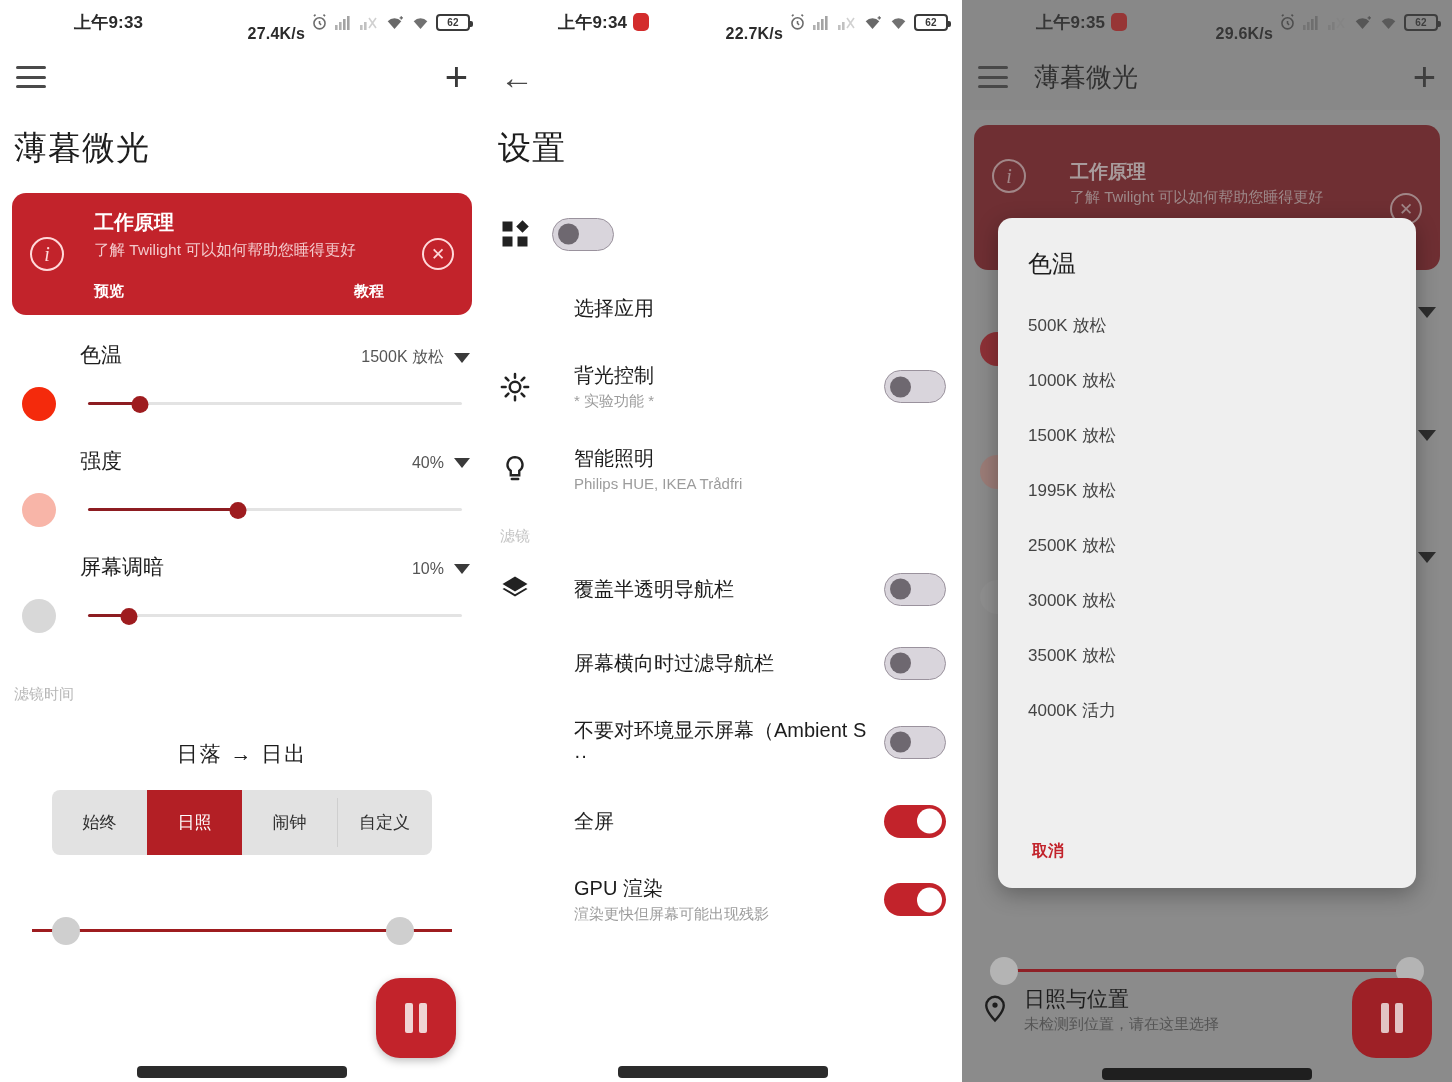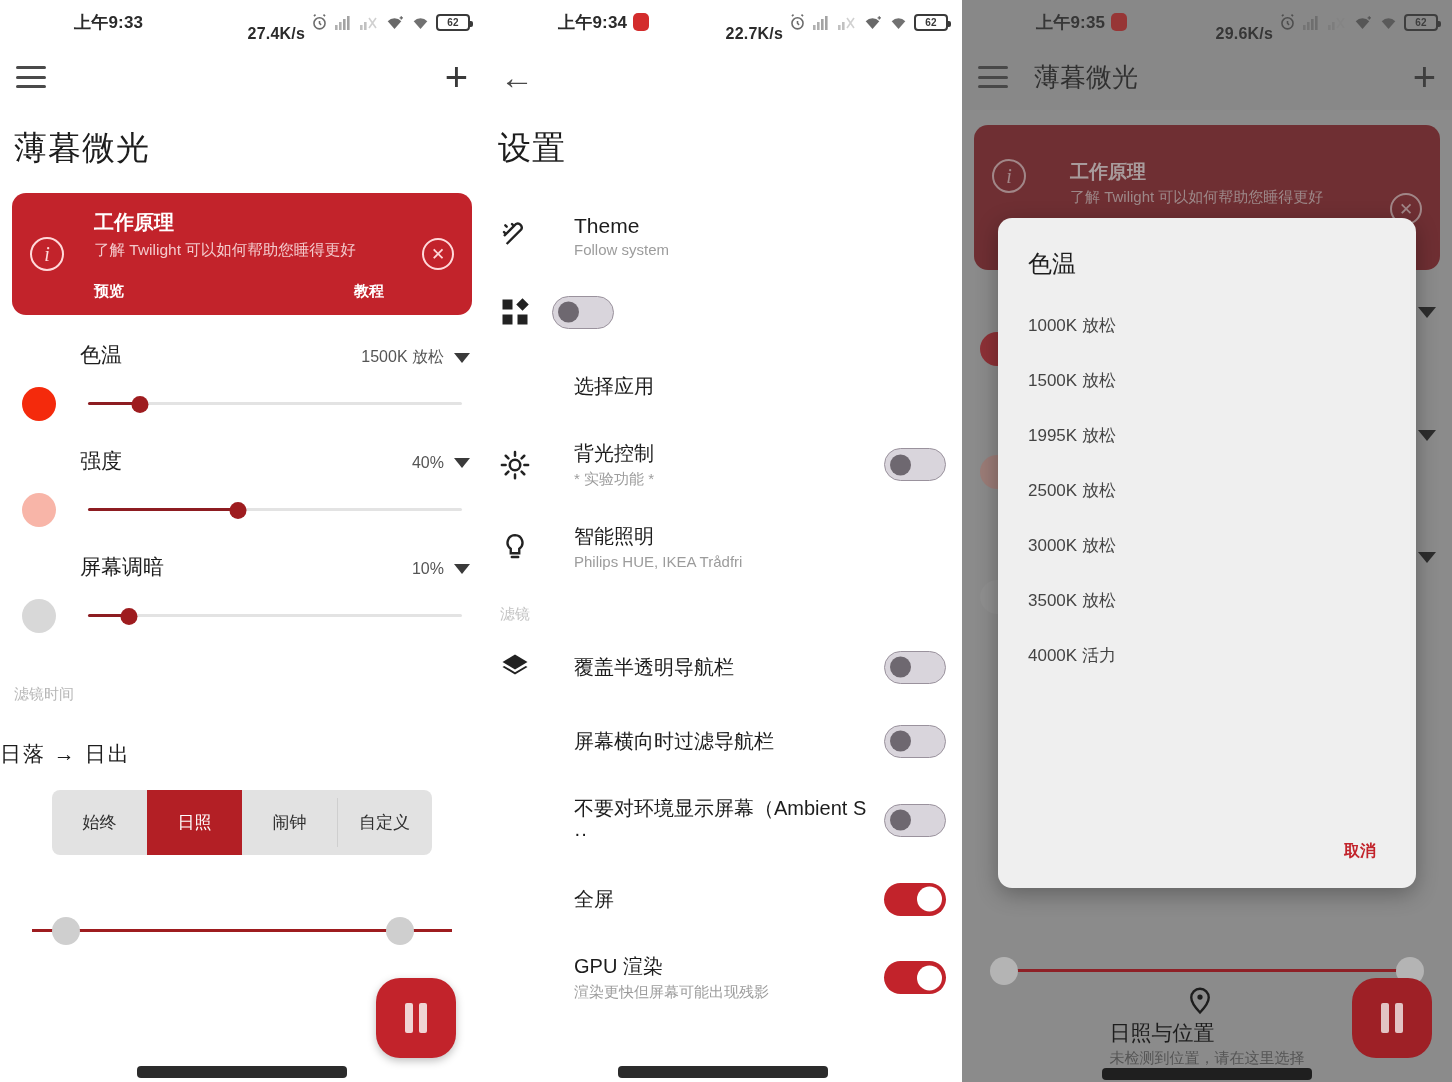--- a/index.html
+++ b/index.html
@@ -76,21 +76,21 @@
   .caret { width: 0; height: 0; border-left: 8px solid transparent; border-right: 8px solid transparent; border-top: 10px solid #3a3a3a; }
   .slider-row { display: flex; align-items: center; margin-top: 18px; }
   .swatch { width: 34px; height: 34px; border-radius: 50%; flex: none; margin-left: 8px; }
   .track-wrap { flex: 1; position: relative; height: 28px; margin-left: 32px; margin-right: 8px; }
   .track-bg { position: absolute; top: 12px; left: 0; right: 0; height: 3px; background: #e3e3e3; border-radius: 2px; }
   .track-fill { position: absolute; top: 12px; left: 0; height: 3px; background: #8d1c21; border-radius: 2px; }
   .thumb { position: absolute; top: 6px; width: 17px; height: 17px; border-radius: 50%; background: #9e1c1f; transform: translateX(-50%); cursor: pointer; }
 
   
   .section-cap { font-size: 15px; color: #b6b6b6; padding: 0 14px; margin-top: 52px; }
-  .range-title { text-align: left; font-size: 21px; color: #1d1d1d; margin-top: 36px; letter-spacing: 2px; }
+  .range-title { text-align: center; font-size: 21px; color: #1d1d1d; margin-top: 36px; letter-spacing: 2px; }
   .seg { display: flex; margin: 22px 52px 0 52px; border-radius: 8px; overflow: hidden; background: #e2e2e2; }
   .seg-item { flex: 1; text-align: center; padding: 21px 0; font-size: 17px; color: #2f2f2f; cursor: pointer; position: relative; }
   .seg-item.active { background: #B31F25; color: #fff; }
   .seg-item.divline::before { content: ""; position: absolute; left: 0; top: 8px; bottom: 8px; width: 1px; background: #cfcfcf; }
 
   .range-slider { position: relative; height: 40px; margin: 56px 14px 0 14px; }
   .range-track { position: absolute; top: 18px; left: 18px; right: 18px; height: 3px; background: #9e1c1f; }
   .range-knob { position: absolute; top: 6px; width: 28px; height: 28px; border-radius: 50%; background: #cfcfcf; cursor: pointer; }
 
   .fab {
@@ -120,38 +120,38 @@
   
   .scrim { position: absolute; inset: 0; background: rgba(70,70,70,.42); z-index: 5; }
   .dialog {
     position: absolute; z-index: 10; left: 36px; top: 218px; width: 418px; height: 670px;
     background: #efefef; border-radius: 14px; box-shadow: 0 6px 22px rgba(0,0,0,.3);
     padding: 24px 0 0 0; display: flex; flex-direction: column;
   }
   .dlg-title { font-size: 24px; color: #1d1d1d; padding: 6px 30px 18px 30px; }
   .dlg-list { flex: 1; }
   .dlg-item { font-size: 17px; color: #444; padding: 16px 30px; cursor: pointer; }
-  .dlg-actions { padding: 10px 40px 26px 34px; display: flex; justify-content: flex-end; }
+  .dlg-actions { padding: 10px 32px 26px 34px; display: flex; justify-content: flex-start; }
   .dlg-cancel { font-size: 16px; font-weight: 700; color: #C2232B; cursor: pointer; }
 
   .p3-card {
     position: absolute; left: 12px; right: 12px; top: 125px; height: 145px;
     background: #8E2026; border-radius: 14px; color: #fff; padding: 16px 18px;
   }
   .p3-card .info-icon { margin-top: 18px; border-color: #e3b6b8; color: #e3b6b8; }
   .p3-card-h { font-size: 19px; font-weight: 700; color: #f0dadb; }
   .p3-card-sub { font-size: 15px; color: #dbb7b9; margin-top: 3px; }
 
   .p3-caret { position: absolute; right: 16px; width: 0; height: 0; border-left: 9px solid transparent; border-right: 9px solid transparent; border-top: 11px solid #1d1d1d; }
   .p3-line { position: absolute; right: 10px; width: 70px; height: 1px; background: #bdbdbd; }
   .p3-sw { position: absolute; left: 18px; width: 34px; height: 34px; border-radius: 50%; }
 
   .p3-range { position: absolute; left: 14px; right: 14px; top: 895px; height: 40px; }
   .p3-range .range-track { background: #8e2026; }
-  .p3-loc { position: absolute; left: 0; right: 0; top: 985px; display: flex; align-items: center; padding: 0 18px; flex-direction: column; }
+  .p3-loc { position: absolute; left: 0; right: 0; top: 985px; display: flex; align-items: center; padding: 0 18px; }
   .p3-loc-ic { width: 44px; color: #1d1d1d; }
   .p3-loc-t { font-size: 21px; color: #1d1d1d; }
   .p3-loc-s { font-size: 15px; color: #555; margin-top: 2px; }
   .p3-fab { position: absolute; z-index: 12; right: 20px; bottom: 24px; width: 80px; height: 80px; border-radius: 24px; background: #9E2026; display:flex; align-items:center; justify-content:center; gap:6px; }
   .p3-fab i { width: 8px; height: 30px; background: #e2c3c4; border-radius: 2px; display:block; }
   .p3-navpill { position:absolute; bottom: 2px; left: 50%; transform: translateX(-50%); width: 210px; height: 12px; background:#1f1f1f; border-radius:4px; z-index: 12;}
   .p3-statusbar { background: #b9b9b9; }
   .p3-appbar { background: #b9b9b9; }
   .p3-body-bg { position: absolute; inset: 0; background: #bdbdbd; }
 </style>
@@ -352,32 +352,20 @@
     </div>
 
     <div class="appbar">
       <div class="backarrow">←</div>
     </div>
 
     <div class="big-title">设置</div>
 
     <div class="set-list">
 
-      <div class="set-row">
-        <div class="set-ico">
-          <svg width="32" height="32" viewBox="0 0 24 24" fill="none" stroke="#222" stroke-width="1.8">
-              <path d="M5 18 L16 7 a3 3 0 0 0-4-4 L3 12"></path>
-              <path d="M4 4 l1 1M9 3 l.6.6M3 9 l.6.6" stroke-linecap="round"></path>
-            </svg>
-        </div>
-        <div class="set-txt">
-          <div class="set-title en">Theme</div>
-          <div class="set-sub">Follow system</div>
-        </div>
-      </div>
 
       <div class="set-row">
         <div class="set-ico">
           <svg width="30" height="30" viewBox="0 0 24 24" fill="#222">
               <rect x="2" y="2" width="8" height="8"></rect>
               <rect x="2" y="14" width="8" height="8"></rect>
               <rect x="14" y="14" width="8" height="8"></rect>
               <path d="M18 1 L23 6 L18 11 L13 6 Z"></path>
             </svg>
         </div>
@@ -543,20 +531,21 @@
     <div class="p3-line" style="top:472px;z-index:2"></div>
     <div class="p3-sw" style="top:455px;background:#d9a49c;z-index:2"></div>
     <div class="p3-caret" style="top:552px;z-index:2"></div>
     <div class="p3-sw" style="top:580px;background:#c4c4c4;z-index:2"></div>
 
     <div class="scrim"></div>
 
     <div class="dialog">
       <div class="dlg-title">色温</div>
       <div class="dlg-list">
+        <div class="dlg-item">500K 放松</div>
         <div class="dlg-item">1000K 放松</div>
         <div class="dlg-item">1500K 放松</div>
         <div class="dlg-item">1995K 放松</div>
         <div class="dlg-item">2500K 放松</div>
         <div class="dlg-item">3000K 放松</div>
         <div class="dlg-item">3500K 放松</div>
         <div class="dlg-item">4000K 活力</div>
       </div>
       <div class="dlg-actions">
         <span class="dlg-cancel">取消</span>

